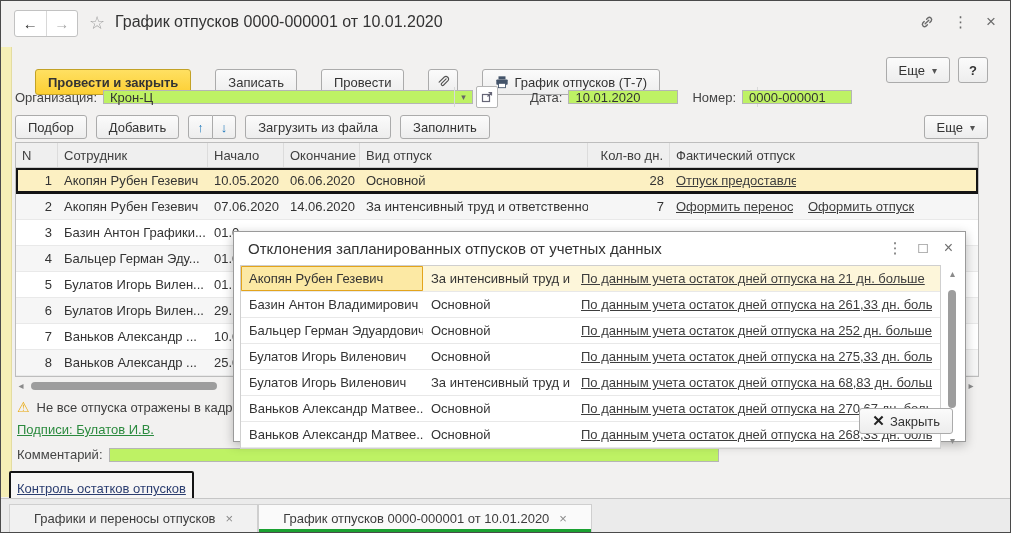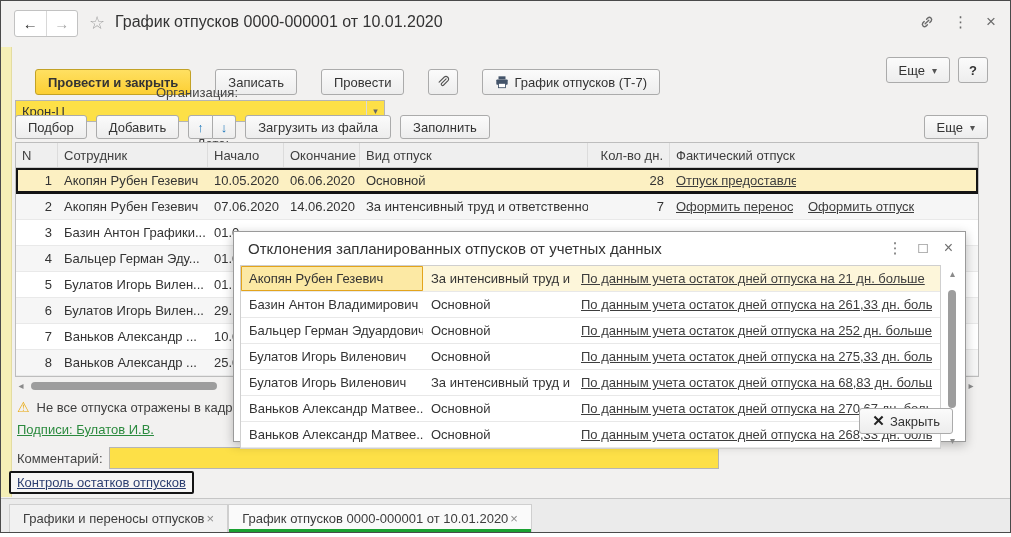--- a/index.html
+++ b/index.html
@@ -29,23 +29,23 @@
   .toolbar2 { position:absolute; left:14px; top:114px; display:flex; gap:9px; }
   .toolbar2 .btn { height:24px; }
   .toolbar2-right { position:absolute; right:22px; top:114px; }
   .toolbar2-right .btn { height:24px; }
   .arrowpair { display:flex; }
   .arrowpair .btn { padding:0 8px; font-weight:bold; color:#1472b8; }
   .arrowpair .btn:first-child { border-top-right-radius:0; border-bottom-right-radius:0; }
   .arrowpair .btn:last-child { border-left:none; border-top-left-radius:0; border-bottom-left-radius:0; }
 
   
-  .formrow { position:absolute; left:14px; top:84px; height:24px; display:flex; align-items:center;flex-direction:column; }
+  .formrow { position:absolute; left:14px; top:84px; height:24px; display:flex; align-items:center; }
   .flabel { color:#444; margin-right:6px; }
-  .field { height:22px; border:1px solid #b5b5b5; background:#fde047; display:flex; align-items:center; }
+  .field { height:14px; border:1px solid #b5b5b5; background:#bef264; display:flex; align-items:center; }
   .field input { border:none; outline:none; height:20px; font:inherit; color:#333; padding:0 6px; background:transparent; }
   .fseg { width:18px; height:20px; display:flex; align-items:center; justify-content:center; color:#666; font-size:9px; border-left:1px solid #d9d9d9; cursor:pointer; }
   .sqbtn { width:22px; height:22px; margin-left:3px; border:1px solid #b5b5b5; background:#fff; border-radius:2px; display:flex; align-items:center; justify-content:center; cursor:pointer; }
 
   
   .table { position:absolute; left:14px; top:141px; width:964px; border:1px solid #bdbdbd; background:#fff; }
   .thead, .trow { display:grid; grid-template-columns:42px 150px 76px 76px 228px 82px 132px 1fr; height:26px; align-items:center; }
   .thead { background:#efefef; border-bottom:1px solid #c9c9c9; color:#3f3f3f; height:25px; }
   .thead .cell { border-right:1px solid #dcdcdc; }
   .cell { padding:0 6px; overflow:hidden; white-space:nowrap; height:100%; display:flex; align-items:center; }
@@ -61,26 +61,26 @@
   .sarrow { width:12px; color:#8a8a8a; font-size:10px; text-align:center; cursor:pointer; }
   .hthumb { position:absolute; left:16px; width:186px; height:8px; background:#9d9d9d; border-radius:4px; cursor:pointer; }
   .hscroll .right { position:absolute; right:2px; }
 
   
   .warnrow { position:absolute; left:16px; top:398px; display:flex; align-items:center; gap:7px; color:#3f3f3f; white-space:nowrap; }
   .warnico { color:#e9a80c; font-size:14px; }
   .signs { position:absolute; left:16px; top:421px; color:#2b8a3e; text-decoration:underline; cursor:pointer; }
   .commentrow { position:absolute; left:16px; top:446px; display:flex; align-items:center; }
   .commentrow .field { width:610px; }
-  .control { position:absolute; left:8px; top:470px; border:2px solid #141414; border-radius:2px; padding:2px 6px; background:#f7f6f5; }
+  .control { position:absolute; left:8px; top:470px; border:2px solid #141414; border-radius:2px; padding:8px 6px; background:#f7f6f5; }
   .control a { color:#2c3e70; text-decoration:underline; cursor:pointer; }
 
   
   .tabbar { position:absolute; left:0; top:497px; width:1009px; height:34px; background:#ebebeb; border-top:1px solid #c6c6c6; display:flex; align-items:flex-end; padding-left:8px; }
-  .tab { height:28px; display:flex; align-items:center; gap:2px; padding:0 13px; border:1px solid #cfcfcf; border-bottom:none; background:#f1f1f1; color:#3c3c3c; cursor:pointer; white-space:nowrap; }
+  .tab { height:28px; display:flex; align-items:center; gap:10px; padding:0 24px; border:1px solid #cfcfcf; border-bottom:none; background:#f1f1f1; color:#3c3c3c; cursor:pointer; white-space:nowrap; }
   .tab.active { background:#fafafa; box-shadow:inset 0 -3px 0 #1aa131; }
   .tabx { color:#8a8a8a; font-size:13px; cursor:pointer; }
 
   
   .dialog { position:absolute; left:232px; top:230px; width:733px; height:211px; background:#fff; border:1px solid #9a9a9a; box-shadow:0 3px 10px rgba(0,0,0,.25); }
   .dlg-title { position:absolute; left:0; top:0; right:0; height:32px; display:flex; align-items:center; padding:0 14px; font-size:15px; color:#333; }
   .dlg-icons { position:absolute; right:12px; top:7px; display:flex; gap:16px; color:#6f6f6f; }
   .dlg-table { position:absolute; left:6px; top:33px; right:24px; border:1px solid #cfcfcf; background:#fff; }
   .drow { display:grid; grid-template-columns:182px 150px 1fr; height:26px; align-items:center; border-bottom:1px solid #e8e8e8; background:#fff; }
   .drow.first { background:#fdf6da; }

